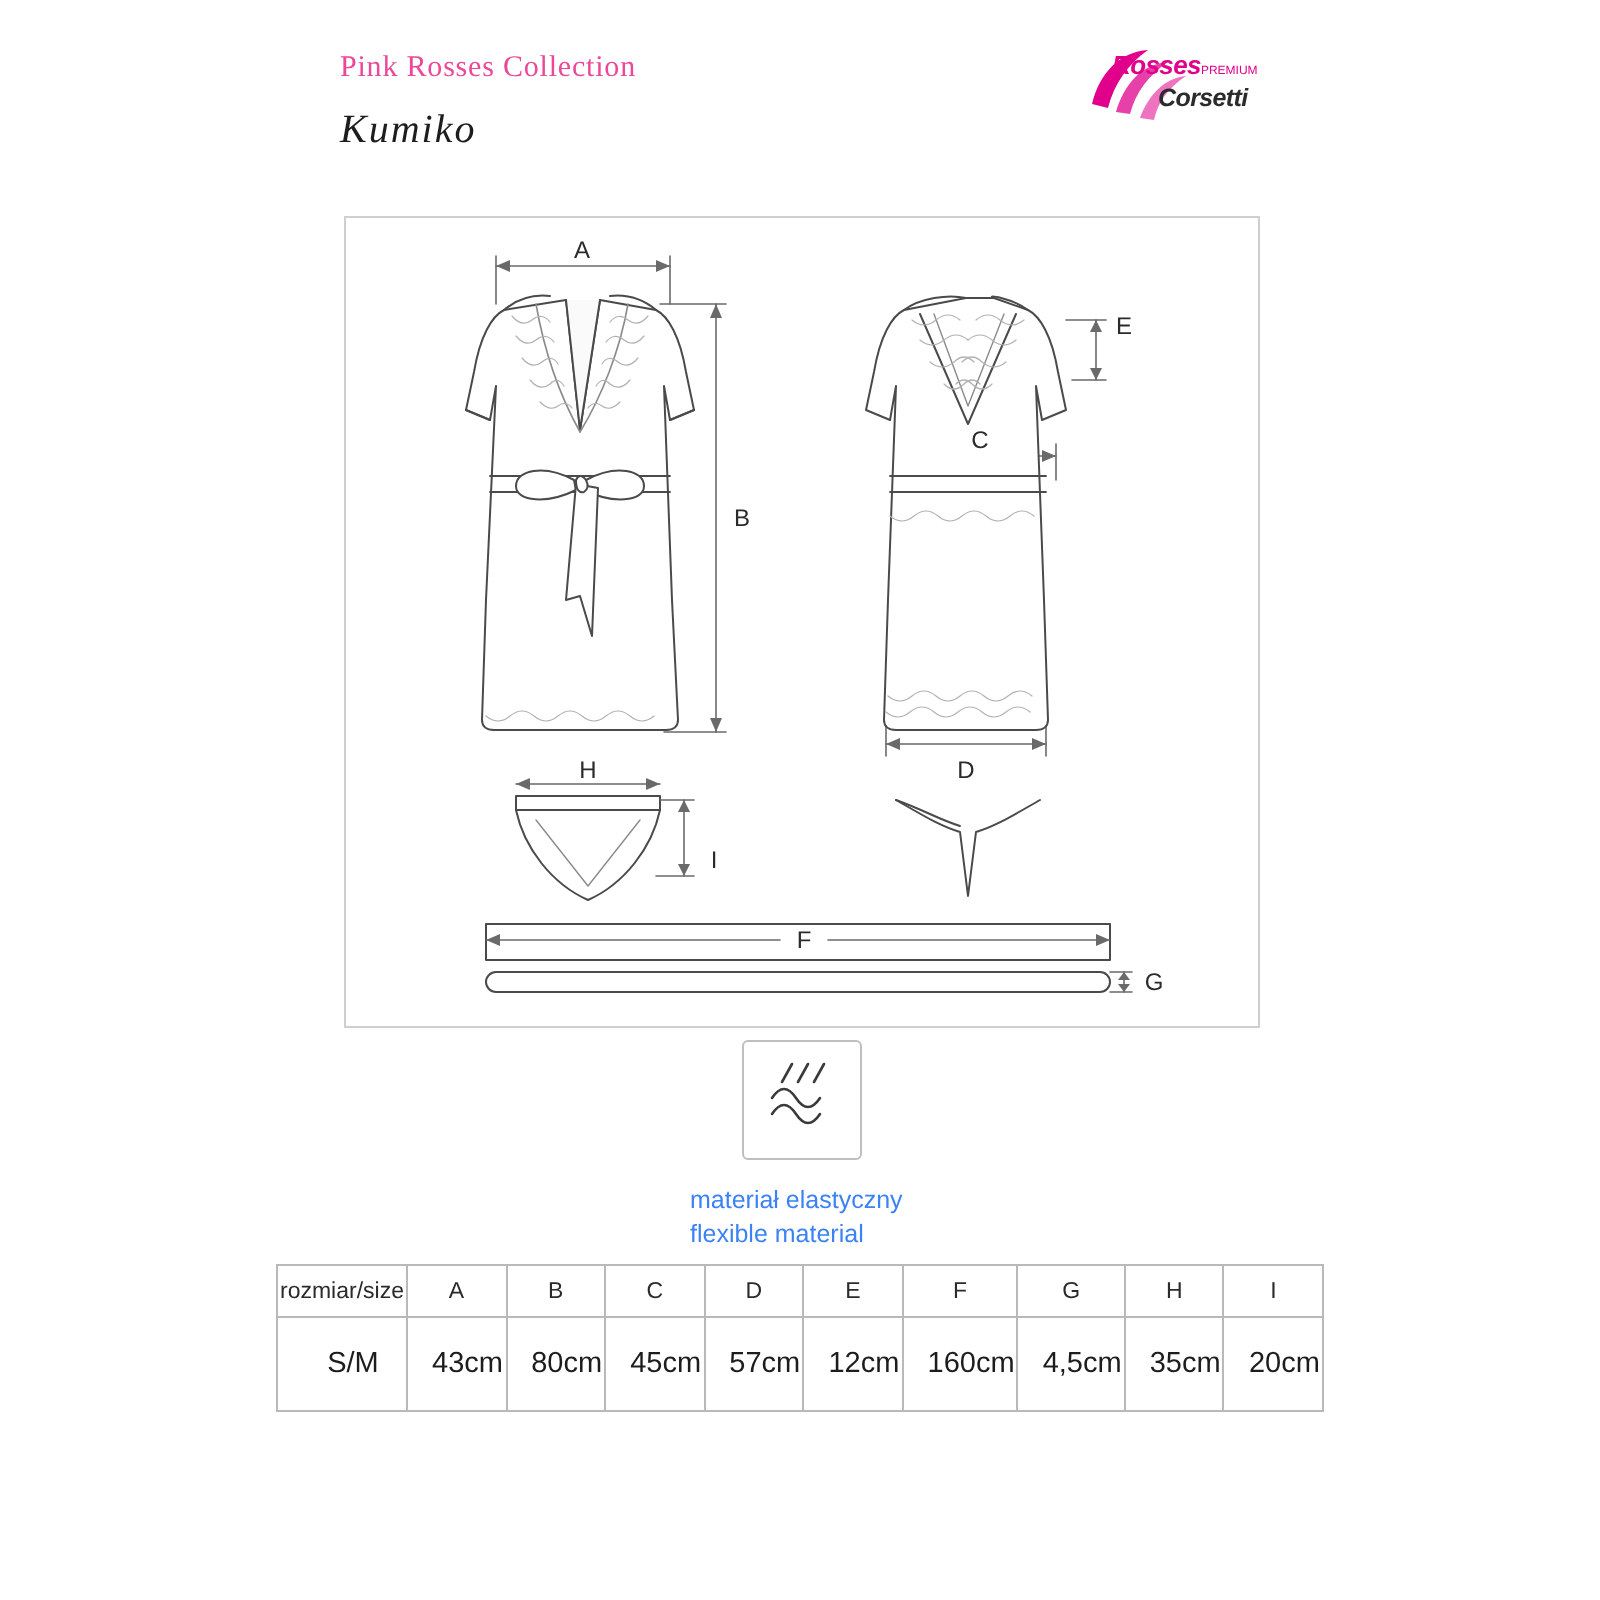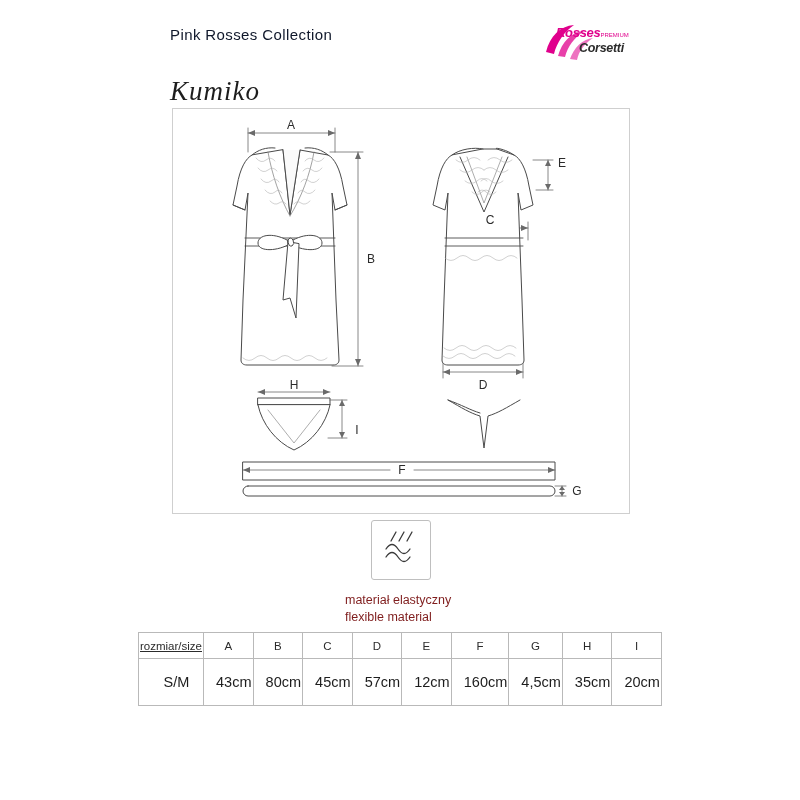--- a/index.html
+++ b/index.html
@@ -21,28 +21,28 @@
     height: 800px;
   }
 
   
   .collection-title {
     position: absolute;
     left: 170px;
     top: 26px;
     font-size: 15px;
     letter-spacing: 0.4px;
-    color: #0f172a;
-    font-family: Liberation Sans, sans-serif;
+    color: #ec4899;
+    font-family: Liberation Serif, serif;
   }
   .model-name {
     position: absolute;
     left: 170px;
-    top: 76px;
-    font-size: 27px;
+    top: 54px;
+    font-size: 20px;
     font-style: italic;
     font-family: "Liberation Serif", serif;
     color: #1d1d1d;
     letter-spacing: 1px;
   }
 
   
   .logo {
     position: absolute;
     right: 170px;
@@ -104,21 +104,21 @@
     border: 1px solid #bfbfbf;
     border-radius: 3px;
   }
 
   .material-text {
     position: absolute;
     left: 345px;
     top: 592px;
     font-size: 12.5px;
     line-height: 17px;
-    color: #7f1d1d;
+    color: #3b82f6;
   }
 
   
   table.size-table {
     position: absolute;
     left: 138px;
     top: 632px;
     border-collapse: collapse;
     width: 524px;
   }
@@ -138,21 +138,21 @@
     height: 44px;
     color: #1d1d1d;
     padding-left: 12px;
   }
   table.size-table td.label {
     font-size: 14px;
   }
   table.size-table tr.head td.label {
     font-size: 11.5px;
   }
-  .col-label { width: 60px; text-decoration: underline; }
+  .col-label { width: 60px; }
   .col-v { width: 50px; }
   .col-f { width: 58px; }
 </style>
 </head>
 <body>
 
 <div class="page">
 
   <div class="collection-title">Pink Rosses Collection</div>
   <div class="model-name">Kumiko</div>

